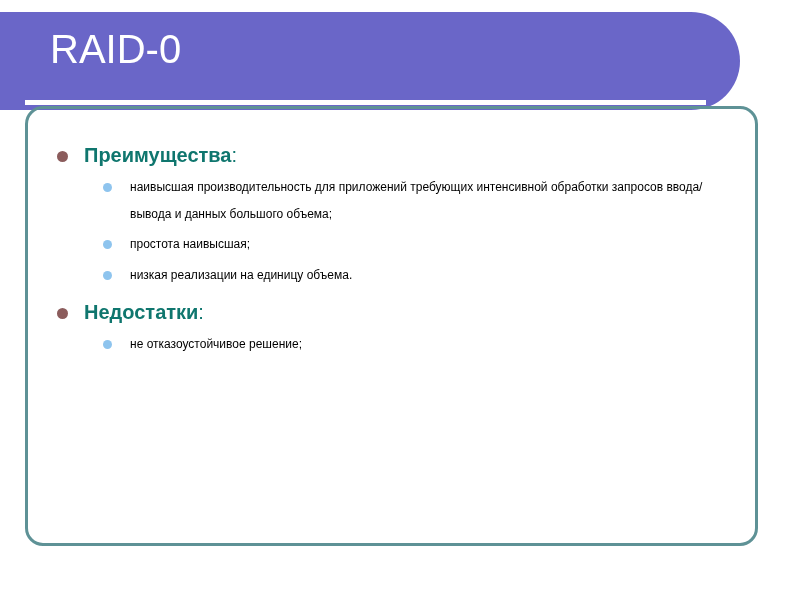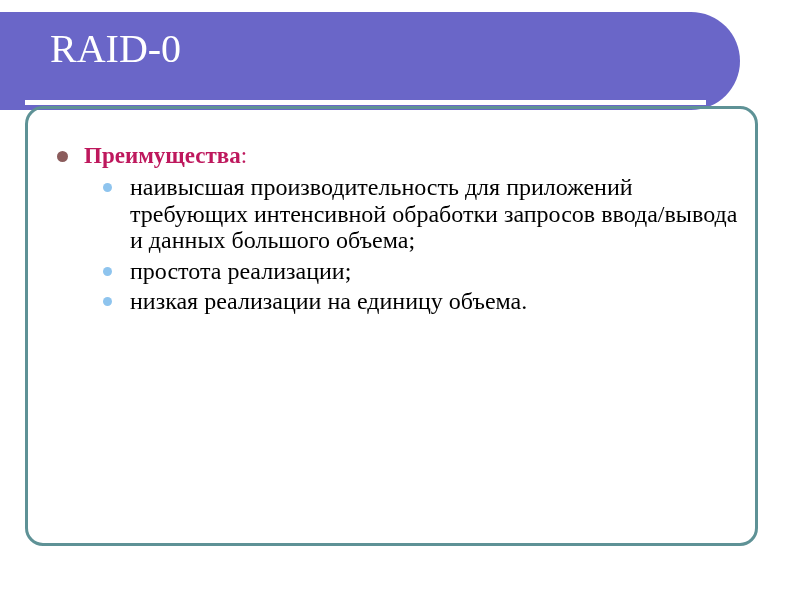--- a/index.html
+++ b/index.html
@@ -15,21 +15,20 @@
     position: relative;
   }
 
   #slide {
     position: absolute;
     left: 0;
     top: 0;
     width: 800px;
     height: 600px;
     background: #ffffff;
-    font-family: Liberation Serif, serif;
   }
 
   
   #title-banner {
     position: absolute;
     left: -20px;
     top: 12px;
     width: 760px;
     height: 98px;
     background: #6A66C8;
@@ -75,44 +74,44 @@
     position: absolute;
     left: 48px;
     top: 140px;
     width: 700px;
   }
 
   
   .lvl1 {
     position: relative;
     padding-left: 36px;
-    font-size: 23px;
+    font-size: 20px;
     line-height: 31px;
     font-weight: bold;
-    color: #be185d;
+    color: #0f766e;
     margin-bottom: 3px;
   }
   .lvl1 .bullet {
     position: absolute;
     left: 9px;
     top: 11px;
     width: 11px;
     height: 11px;
     border-radius: 50%;
     background: #8B5C5C;
   }
   .lvl1 .colon {
     font-weight: normal;
   }
 
   
   .lvl2 {
     position: relative;
     padding-left: 82px;
-    font-size: 24px;
+    font-size: 12px;
     line-height: 26.5px;
     font-weight: normal;
     color: #000000;
     margin-bottom: 4px;
   }
   .lvl2 .bullet {
     position: absolute;
     left: 55px;
     top: 9px;
     width: 9px;
@@ -145,27 +144,34 @@
       <span class="bullet"></span><span>Преимущества</span><span class="colon">:</span>
     </div>
 
     <div class="lvl2">
       <span class="bullet"></span>
       <span class="lvl2-text">наивысшая производительность для приложений требующих интенсивной обработки запросов ввода/вывода и данных большого объема;</span>
     </div>
 
     <div class="lvl2">
       <span class="bullet"></span>
-      <span class="lvl2-text">простота реализации;</span>
+      <span class="lvl2-text">простота наивысшая;</span>
     </div>
 
     <div class="lvl2">
       <span class="bullet"></span>
       <span class="lvl2-text">низкая реализации на единицу объема.</span>
     </div>
 
     <div class="gap-small"></div>
 
+    <div class="lvl1">
+      <span class="bullet"></span><span>Недостатки</span><span class="colon">:</span>
+    </div>
 
+    <div class="lvl2">
+      <span class="bullet"></span>
+      <span class="lvl2-text">не отказоустойчивое решение;</span>
+    </div>
 
 
   </div>
 </div>
 
 </body></html>

